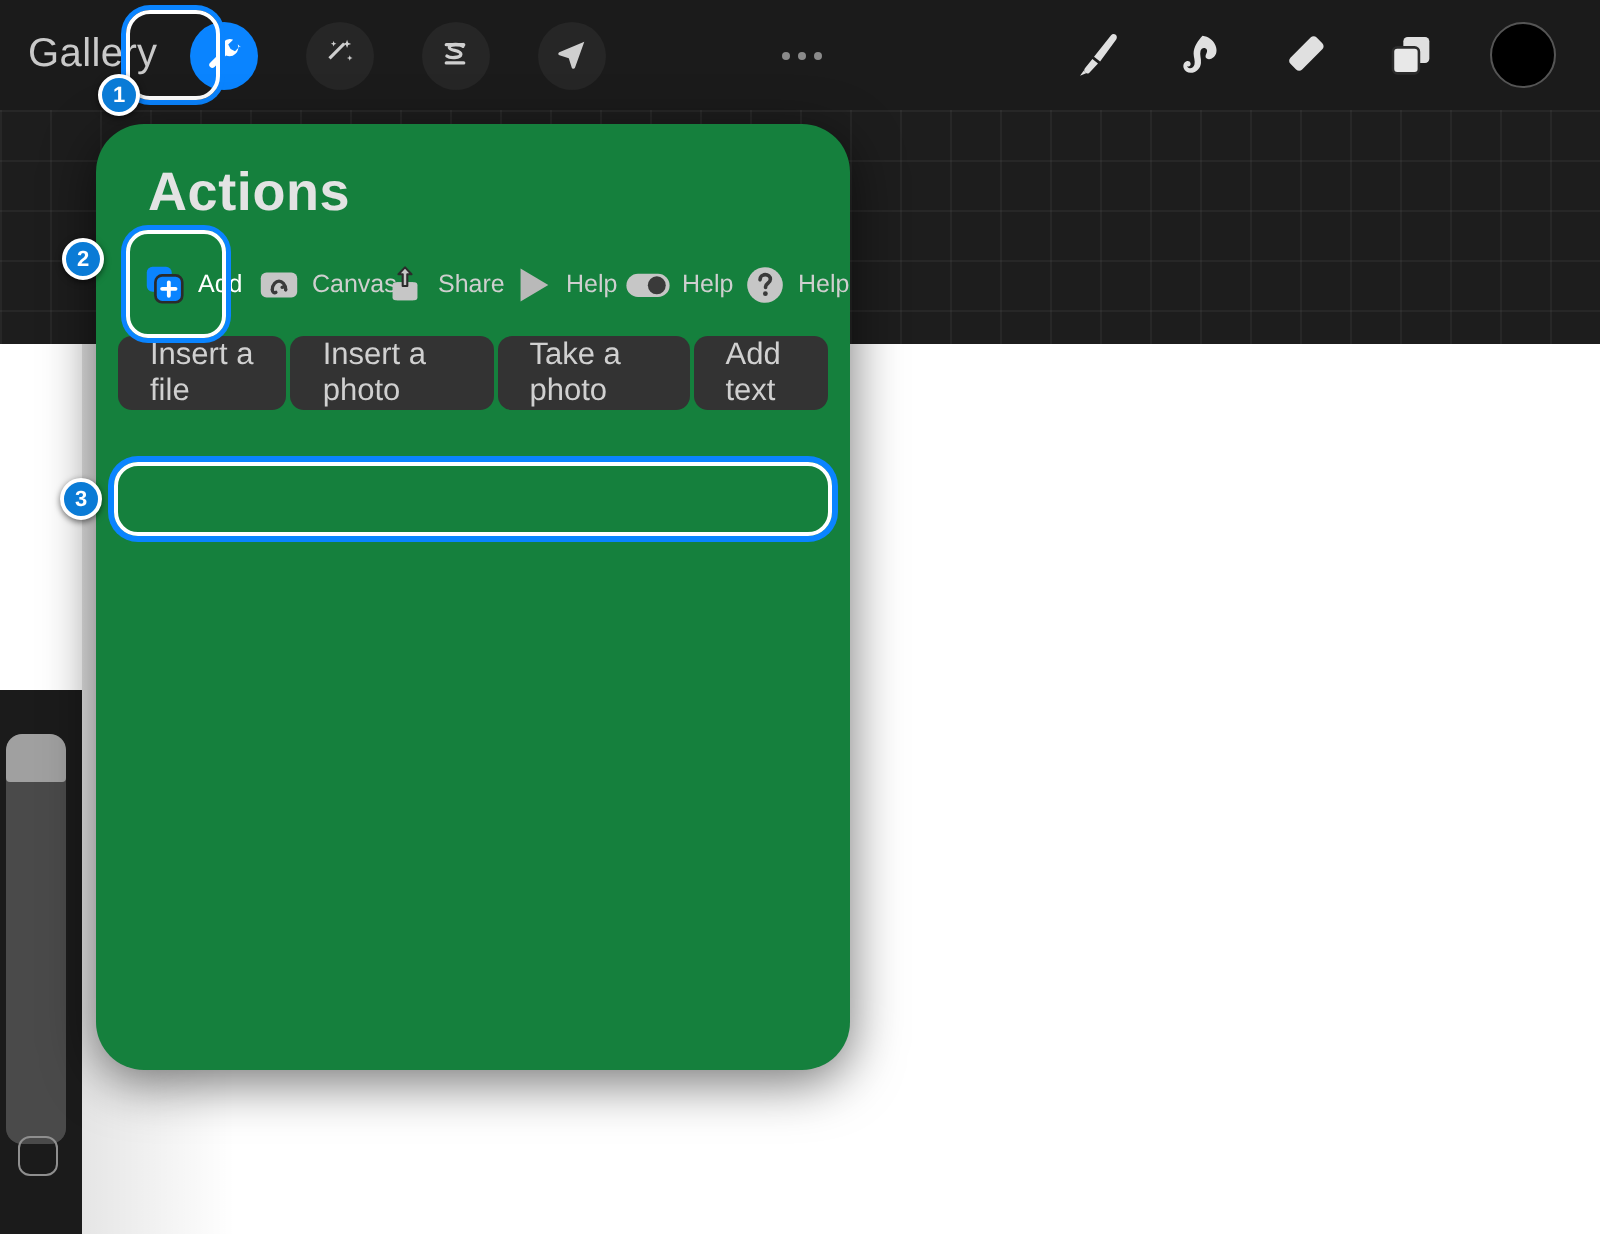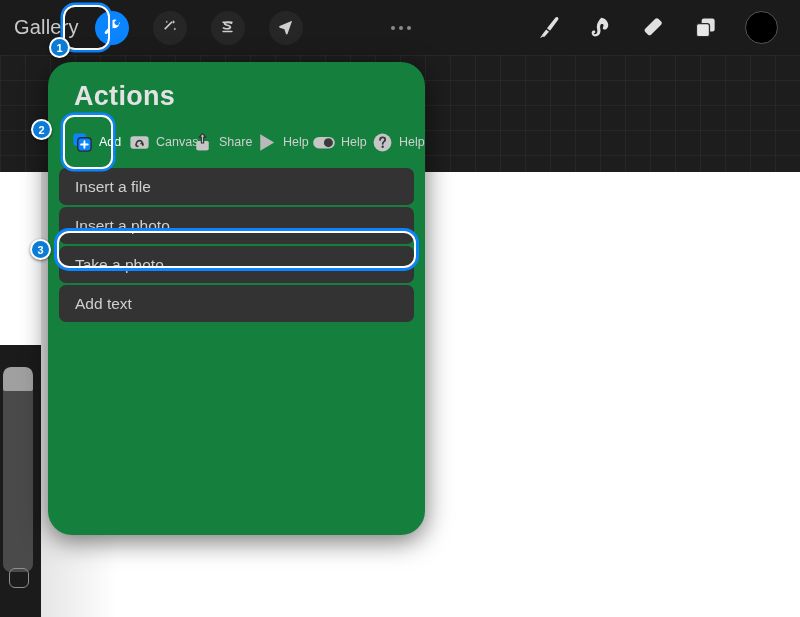--- a/index.html
+++ b/index.html
@@ -112,21 +112,21 @@
 
   .hl-add{
     position:absolute; left:63px; top:115px; width:50px; height:54px;
     border-radius:11px;
     border:2.5px solid #ffffff;
     box-shadow:0 0 0 2.5px #0a84ff;
     pointer-events:none; z-index:30;
   }
 
   
-  .menu-group{ margin:9px 11px 0 11px; display:flex; flex-direction:column; gap:2px; }
+  .menu-group{ margin:9px 11px 0 11px; display:flex; flex-direction:row; gap:2px; }
   .menu-group.second{ margin-top:18px; }
   .menu-item{
     height:37px; border-radius:7px;
     background:#333333;
     display:flex; align-items:center;
     padding-left:16px;
     color:#d0d0d0; font-size:15.5px;
   }
   .menu-item.disabled{ color:#6f6f6f; }
 

